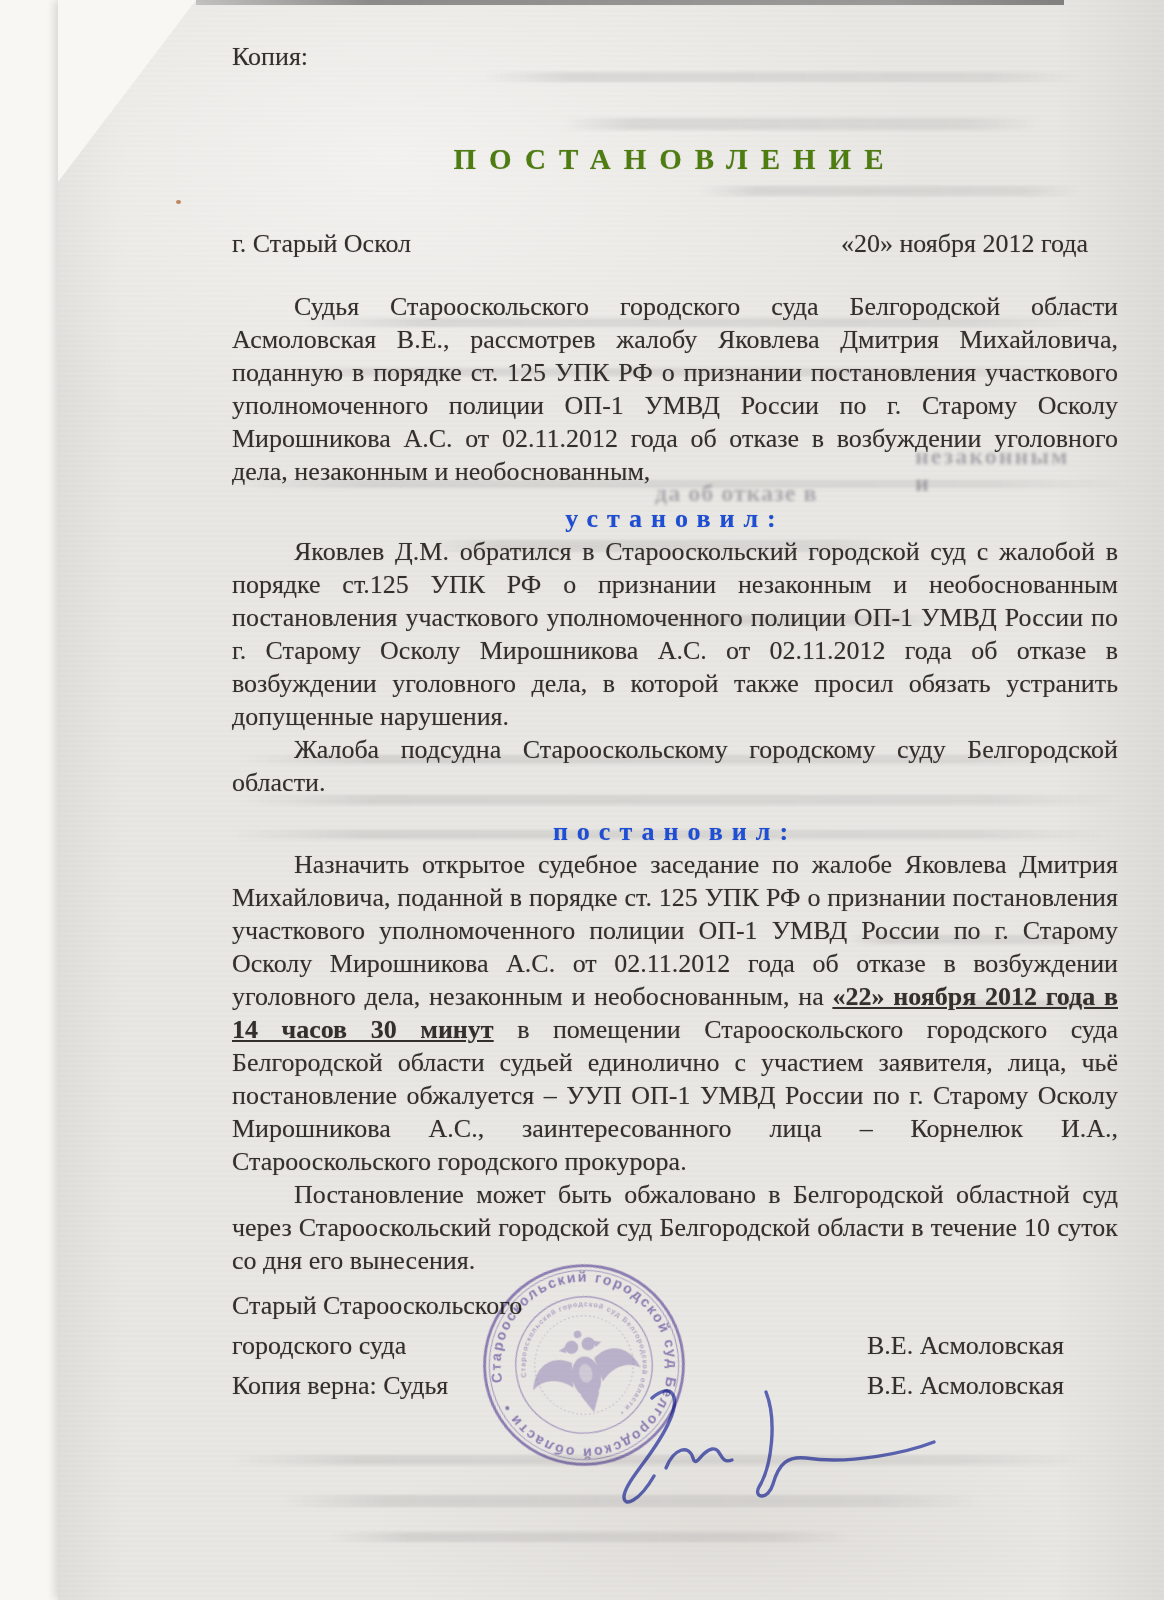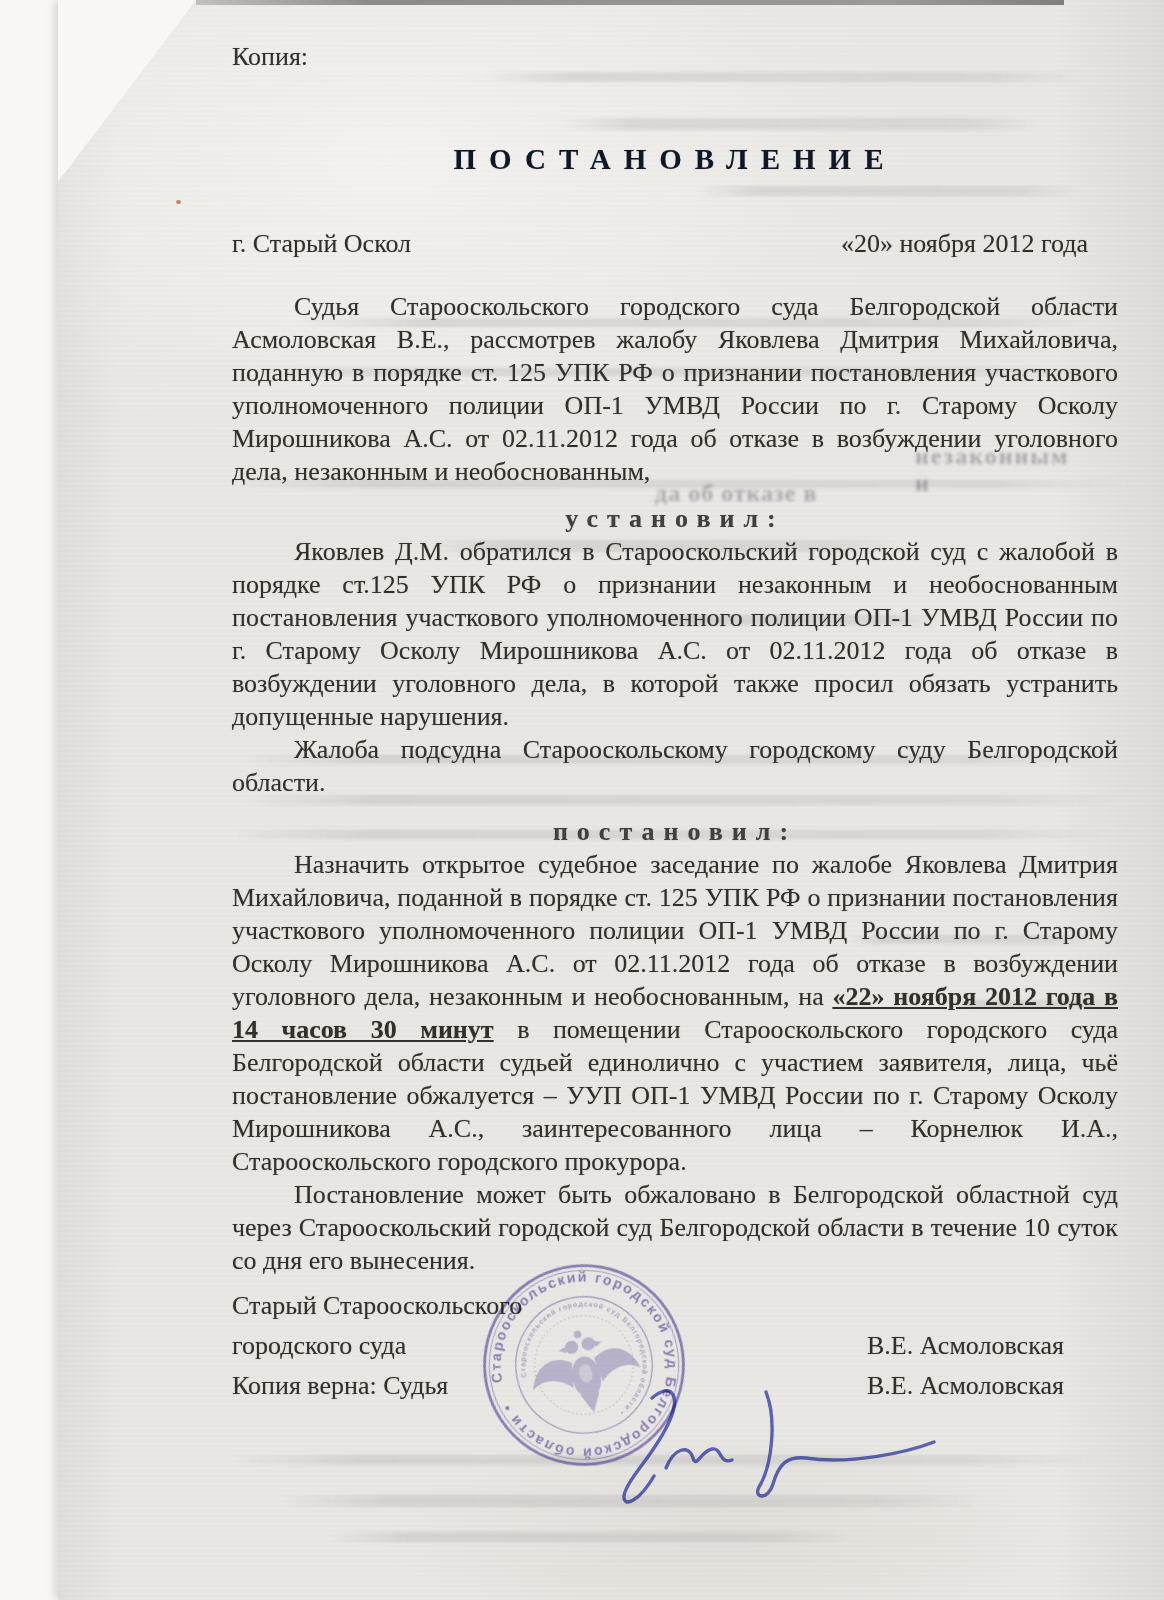--- a/index.html
+++ b/index.html
@@ -37,29 +37,29 @@
   
   .doc-body{
     position:absolute;left:232px;top:40px;width:886px;
     font-size:26px;line-height:33px;color:#33302c;
     text-shadow:0 0 1px rgba(51,48,44,.35);
     z-index:2;
   }
   .copy-label{margin:0;}
   .title{
     margin:68px 0 0 0;text-align:center;font-weight:bold;font-size:29px;
-    letter-spacing:13px;line-height:36px;color:#0f172a;
+    letter-spacing:13px;line-height:36px;color:#4d7c0f;
   }
   .city-row{margin-top:50px;display:flex;justify-content:space-between;align-items:baseline;}
   .city-row .date{margin-right:30px;}
   p.body-par{margin:0;text-align:justify;text-indent:62px;}
   p.intro{margin-top:30px;}
   .section-heading{
     margin:14px 0 0 0;text-align:center;font-weight:bold;font-size:26px;
-    letter-spacing:9px;line-height:33px;color:#404040;
+    letter-spacing:9px;line-height:33px;color:#1d4ed8;
   }
   .after-heading{margin-top:20px;}
   .emph{font-weight:bold;text-decoration:underline;}
 
   
   .sig-block{
     margin-top:12px;
     display:grid;grid-template-columns:385px 250px auto;
     grid-auto-rows:40px;align-items:baseline;
   }

